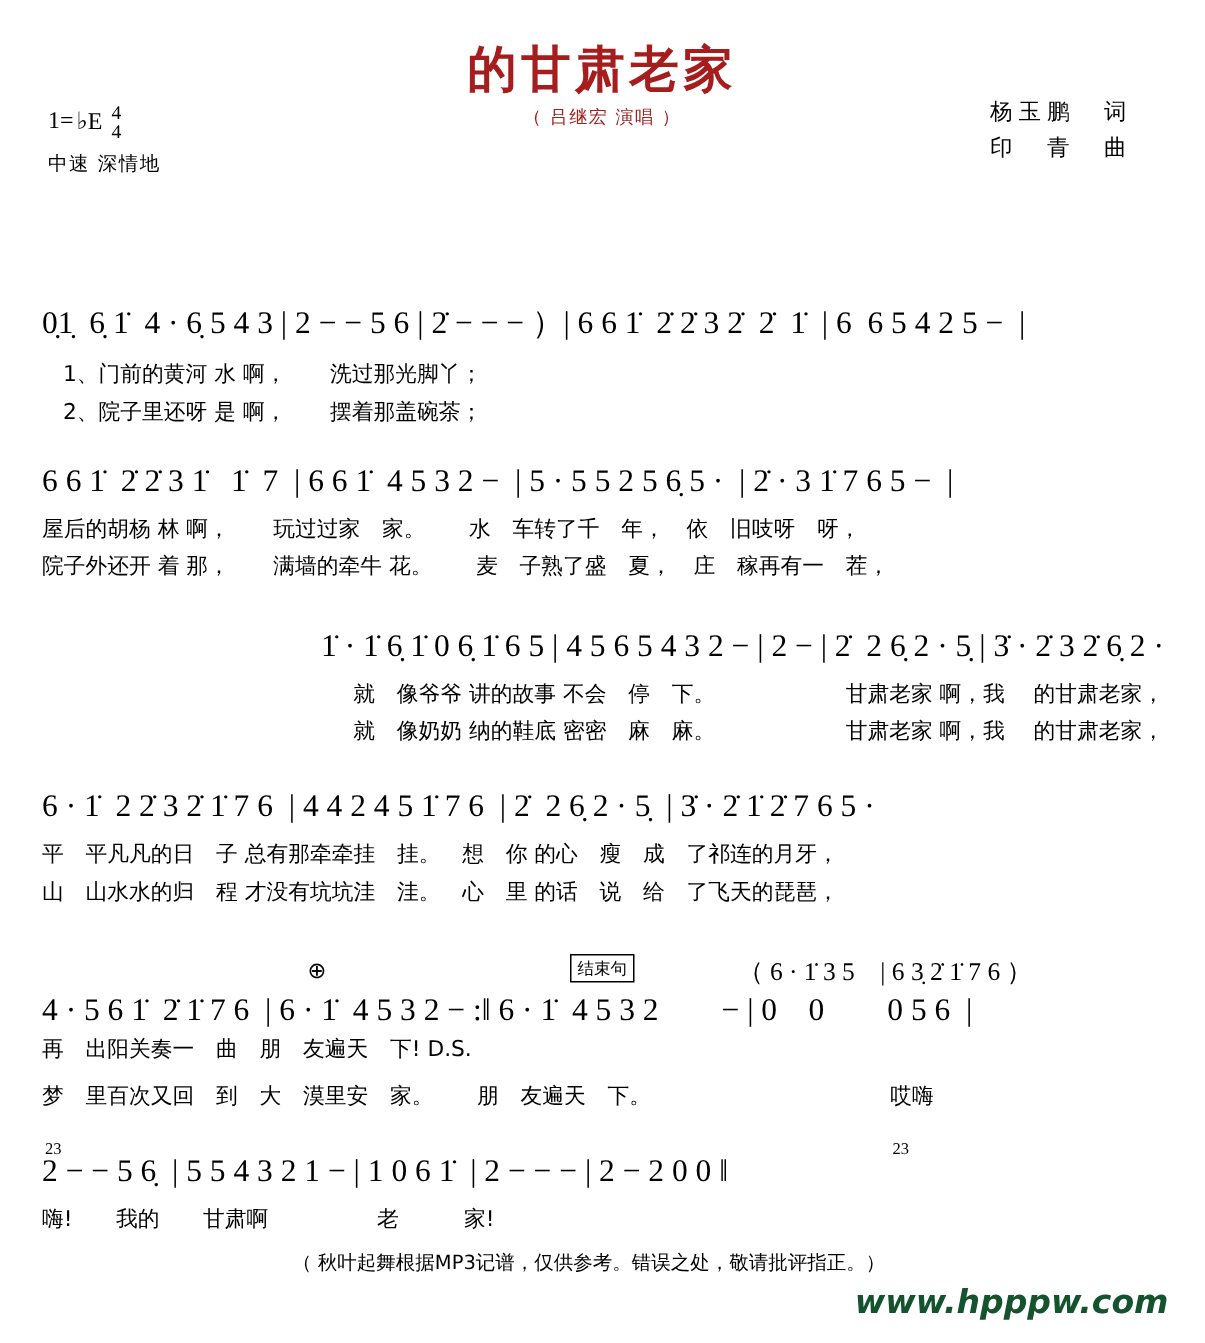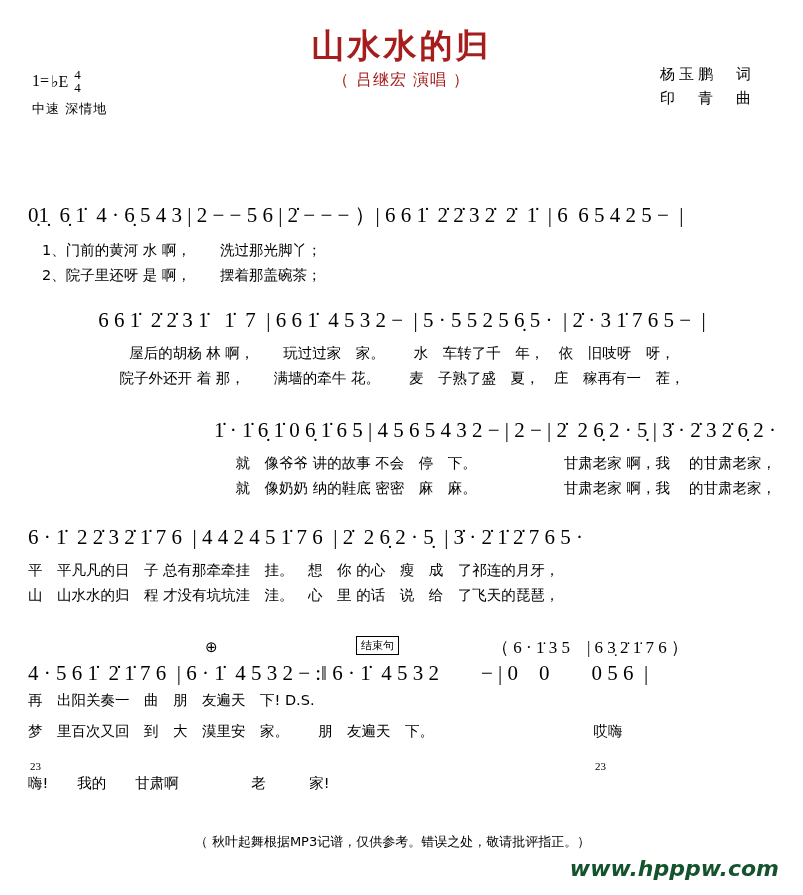--- a/index.html
+++ b/index.html
@@ -34,21 +34,21 @@
     letter-spacing: 3px;
     color: #a51d1d;
   }
   .singer {
     position: absolute;
     top: 70px;
     left: 0;
     width: 803px;
     text-align: center;
     font-family: "DejaVu Sans", sans-serif;
-    font-size: 16px;
+    font-size: 12px;
     color: #a51d1d;
     letter-spacing: 1px;
   }
   .key-block {
     position: absolute;
     left: 32px;
     top: 68px;
     font-size: 15px;
     font-family: "Liberation Serif", serif;
   }
@@ -137,21 +137,21 @@
   .seg-marker {
     position: absolute;
     font-size: 15px;
   }
 </style>
 </head>
 <body>
 
 <div class="sheet">
 
-  <div class="title">山水水的归</div>
+  <div class="title">的甘肃老家</div>
   <div class="singer">（ 吕继宏 演唱 ）</div>
 
   <div class="key-block">
     <div class="key-line">
       <span>1=</span>
       <span>♭E</span>
       <span class="frac">
         <span class="num">4</span>
         <span class="den">4</span>
       </span>
@@ -164,21 +164,21 @@
     <div>印　青　曲</div>
   </div>
 
 
   <div class="system" style="top:200px;">
     <div class="notes">0̣1̣  6̣ 1̇  4 · 6̣ 5 4 3 | 2 − − 5 6 | 2̇ − − − ）| 6 6 1̇  2̇ 2̇ 3 2̇  2̇  1̇  | 6  6 5 4 2 5 −  |</div>
     <div class="lyr lyr-indent" style="margin-top:8px;">1、门前的黄河 水 啊，　　洗过那光脚丫；</div>
     <div class="lyr lyr-indent">2、院子里还呀 是 啊，　　摆着那盖碗茶；</div>
   </div>
 
-  <div class="system" style="top:305px;text-align:center;">
+  <div class="system" style="top:305px;">
     <div class="notes">6 6 1̇  2̇ 2̇ 3 1̇   1̇  7  | 6 6 1̇  4 5 3 2 −  | 5 · 5 5 2 5 6̣ 5 ·  | 2̇ · 3 1̇ 7 6 5 −  |</div>
     <div class="lyr" style="margin-top:6px;">屋后的胡杨 林 啊，　　玩过过家　家。　　水　车转了千　年，　依　旧吱呀　呀，</div>
     <div class="lyr">院子外还开 着 那，　　满墙的牵牛 花。　　麦　子熟了盛　夏，　庄　稼再有一　茬，</div>
   </div>
 
   <div class="system" style="top:415px;text-align:right;">
     <div class="notes">1̇ · 1̇ 6̣ 1̇ 0 6̣ 1̇ 6 5 | 4 5 6 5 4 3 2 − | 2 − | 2̇  2 6̣ 2 · 5̣ | 3̇ · 2̇ 3 2̇ 6̣ 2 ·</div>
     <div class="lyr" style="margin-top:6px;">就　像爷爷 讲的故事 不会　停　下。　　　　　　甘肃老家 啊，我　 的甘肃老家，</div>
     <div class="lyr">就　像奶奶 纳的鞋底 密密　麻　麻。　　　　　　甘肃老家 啊，我　 的甘肃老家，</div>
   </div>
@@ -189,26 +189,27 @@
     <div class="lyr">山　山水水的归　程 才没有坑坑洼　洼。　心　里 的话　说　给　了飞天的琵琶，</div>
   </div>
 
   <div class="system" style="top:658px;">
     <div class="notes">4 · 5 6 1̇  2̇ 1̇ 7 6  | 6 · 1̇  4 5 3 2 − :‖ 6 · 1̇  4 5 3 2　　− | 0　0　　0 5 6  |</div>
     <div class="lyr">再　出阳关奏一　曲　朋　友遍天　下! D.S.</div>
     <div class="lyr" style="margin-top:6px;">梦　里百次又回　到　大　漠里安　家。　　朋　友遍天　下。　　　　　　　　　　　哎嗨</div>
   </div>
 
   <div class="seg-marker" style="left:205px; top:638px;">⊕</div>
-  <div class="seg-marker" style="left:356px; top:636px;">
+  <div class="seg-marker" style="left:380px; top:636px;">
     <span class="seg-label">结束句</span>
   </div>
   <div class="seg-marker" style="left:492px; top:636px; font-size:17px;">（ 6 · 1̇  3 5　| 6 3̣ 2̇ 1̇ 7 6 ）</div>
 
   <div class="system" style="top:765px;">
+    <div class="notes">2 − − 5 6̣  | 5 5 4 3 2 1 − | 1 0 6 1̇  | 2 − − − | 2 − 2 0 0 ‖</div>
     <div class="lyr" style="margin-top:6px;">嗨!　　我的　　甘肃啊　　　　　老　　　家!</div>
   </div>
   <div class="seg-marker" style="left:30px; top:760px; font-size:11px;">23</div>
   <div class="seg-marker" style="left:595px; top:760px; font-size:11px;">23</div>
 
   <div class="footnote">（ 秋叶起舞根据MP3记谱，仅供参考。错误之处，敬请批评指正。）</div>
   <div class="watermark">www.hpppw.com</div>
 
 </div>
 

